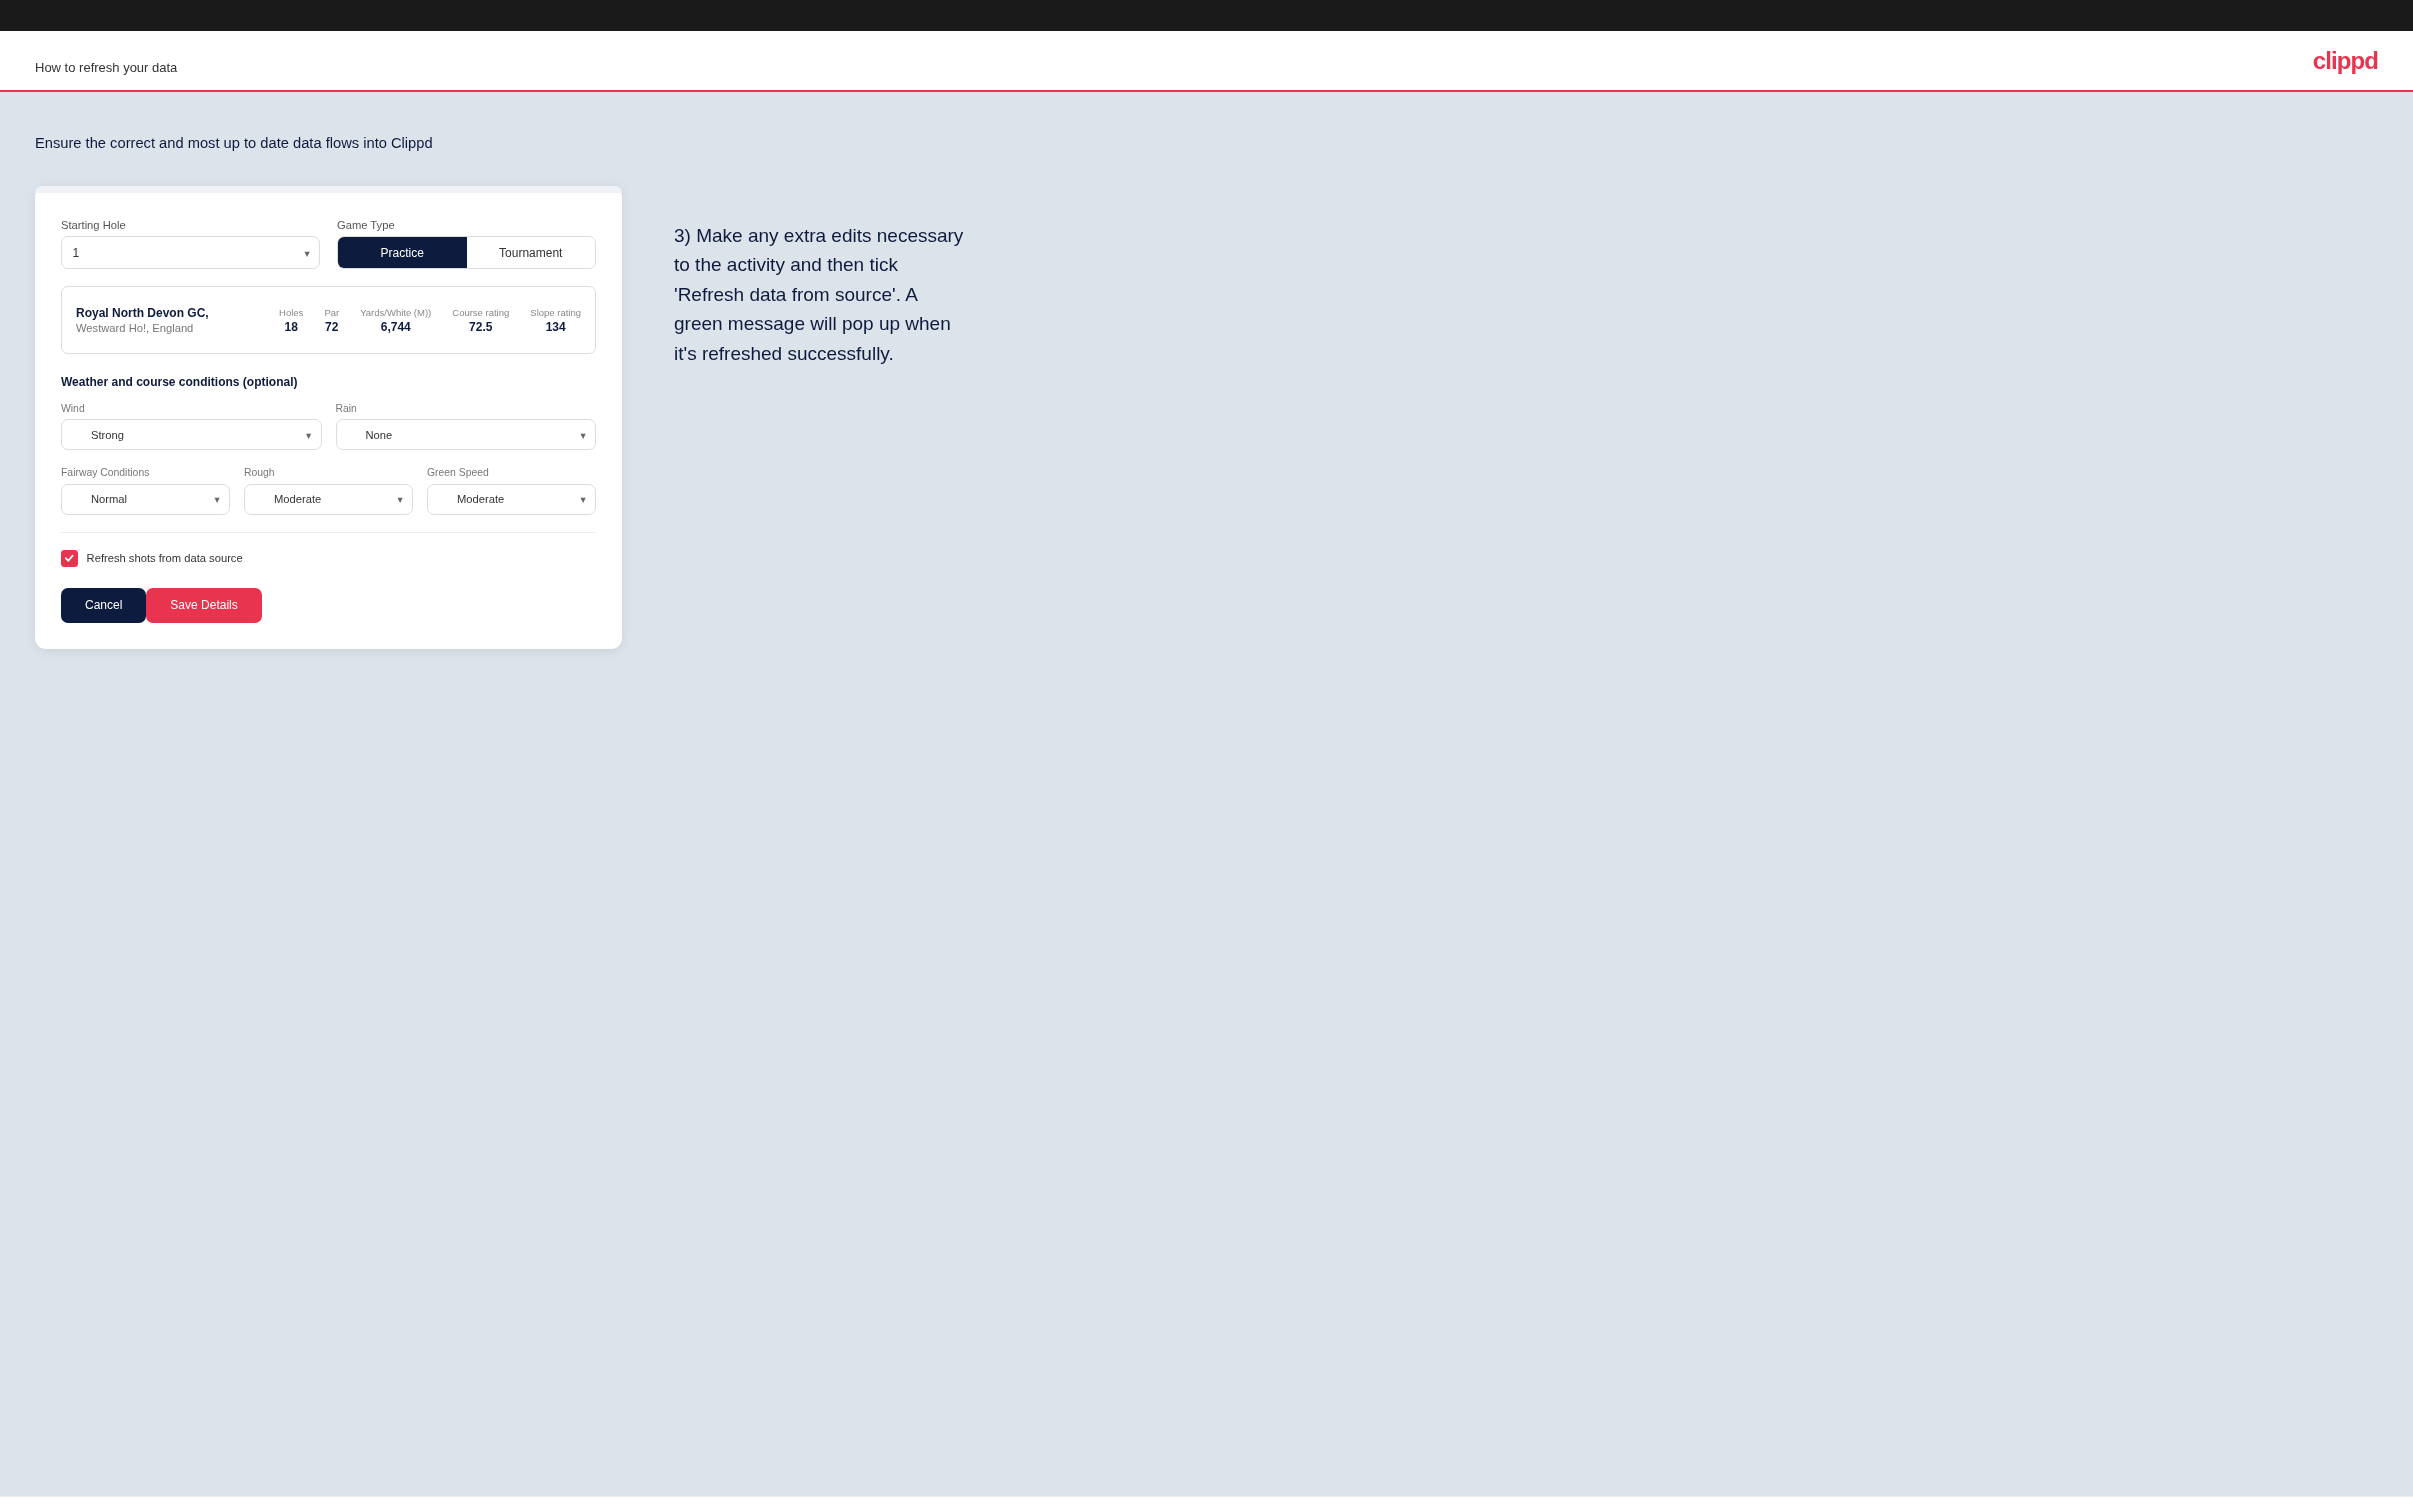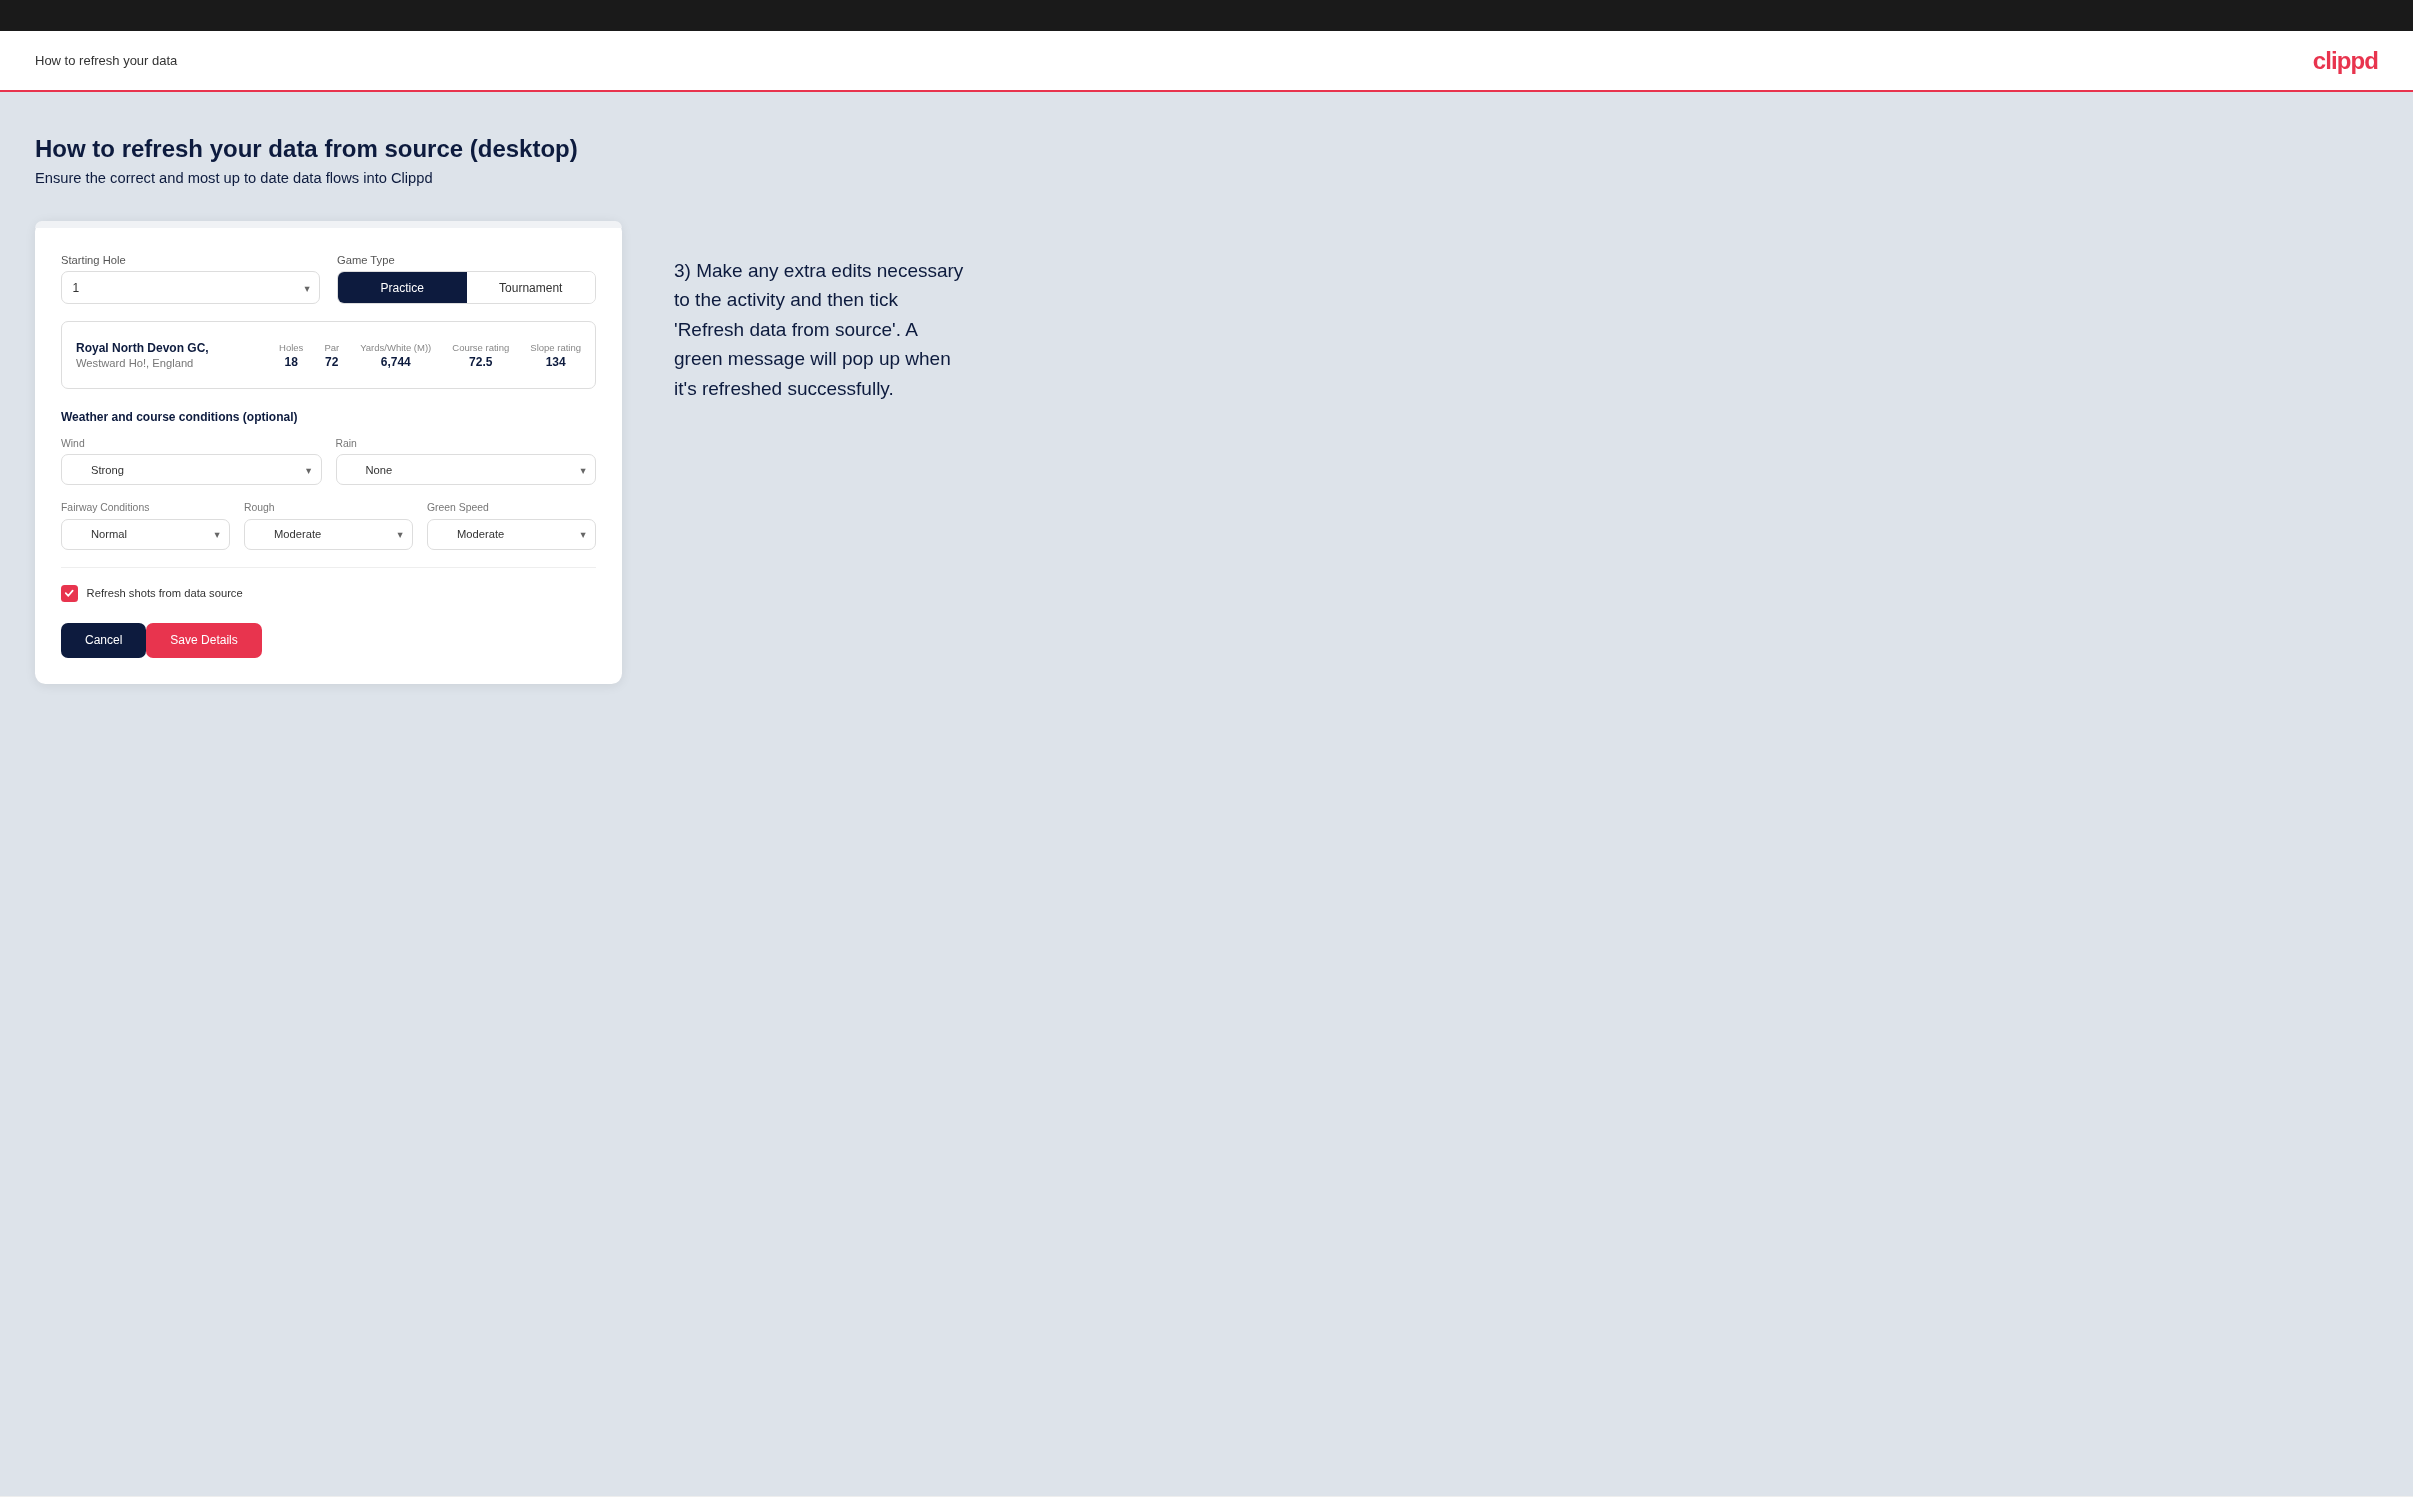--- a/index.html
+++ b/index.html
@@ -9,21 +9,21 @@
       min-height: 100vh;
     }
     .top-bar {
       background: #1a1a1a;
       height: 31px;
     }
     .header {
       background: #fff;
       padding: 15.5px 35px;
       display: flex;
-      align-items: center;
+      align-items: flex-end;
       justify-content: space-between;
       border-bottom: 2.6px solid #e8344e;
     }
     .header-title {
       font-size: 13px;
       color: #333;
     }
     .logo {
       font-size: 24px;
       font-weight: 700;
@@ -294,21 +294,20 @@
 <body>
 
 <div class="top-bar"></div>
 
 <div class="header">
   <span class="header-title">How to refresh your data</span>
   <span class="logo">clippd</span>
 </div>
 
 <div class="main-content">
-  <h1 class="page-title">How to refresh your data from source (desktop)</h1>
   <p class="page-subtitle">Ensure the correct and most up to date data flows into Clippd</p>
 
   <div class="content-area">
 
     <div class="form-card">
       <div class="form-top-bar"></div>
 
       <div class="form-row">
         <div class="form-group">
           <label class="form-label">Starting Hole</label>

